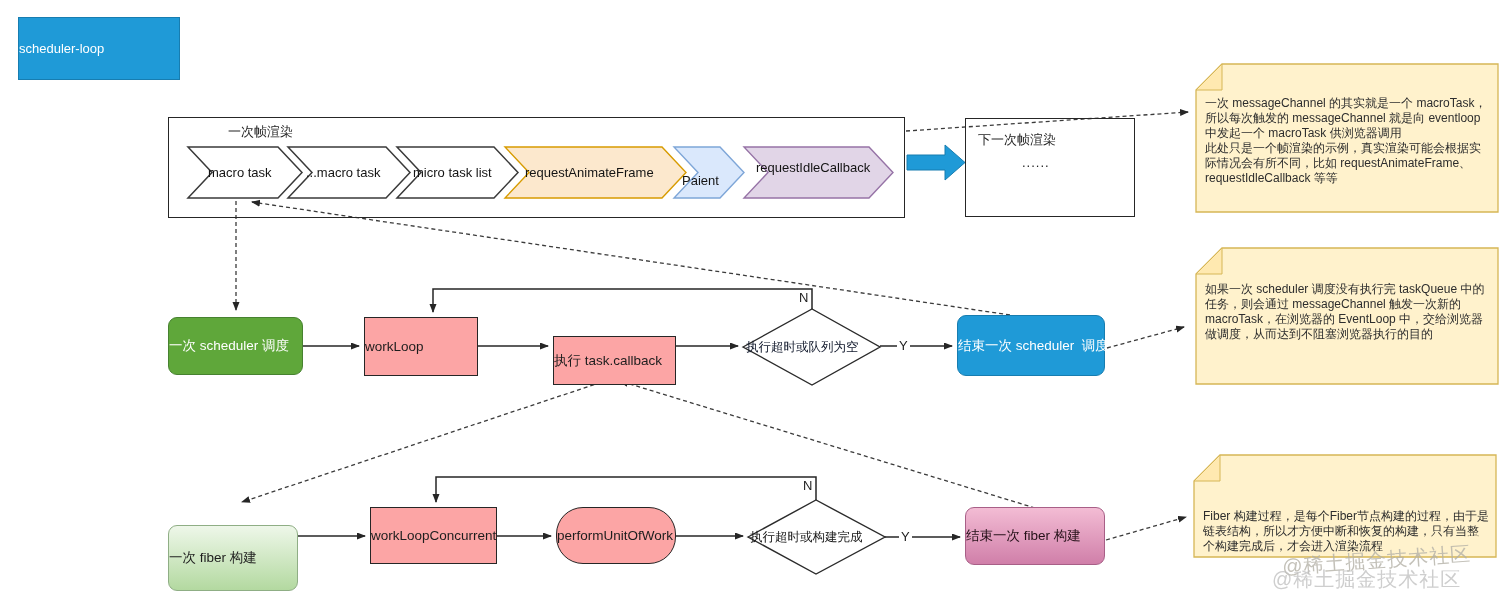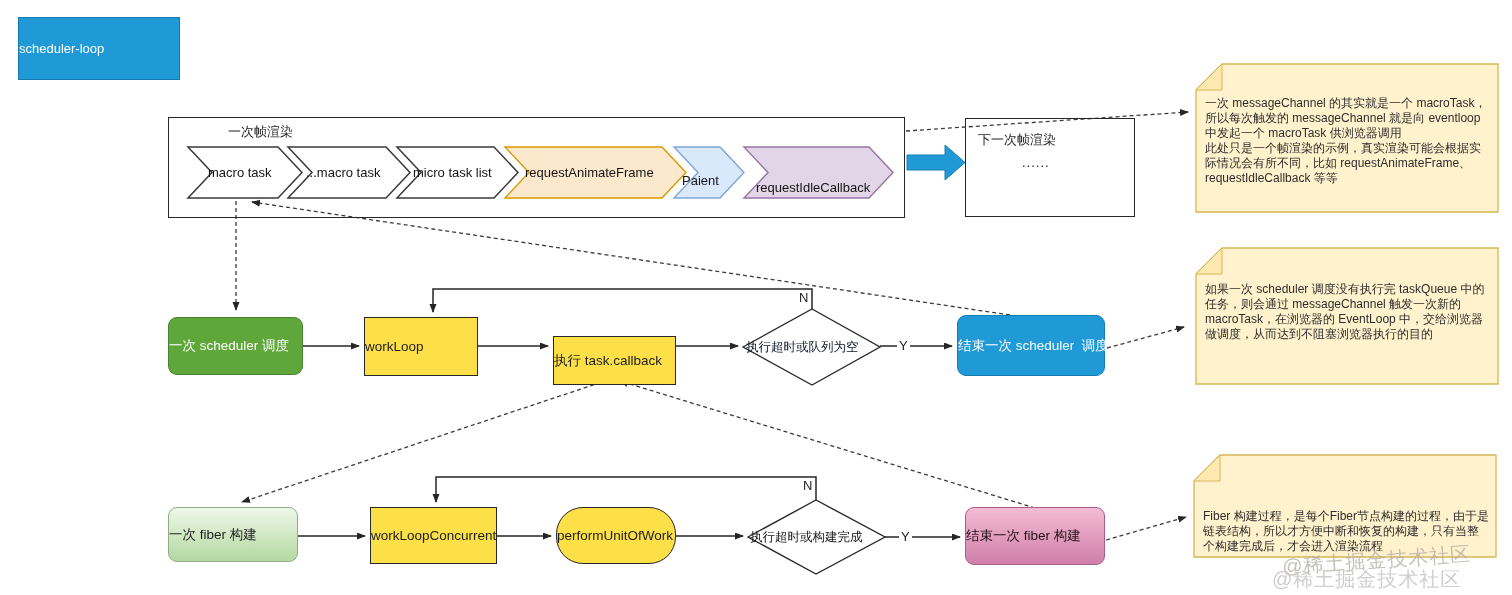--- a/index.html
+++ b/index.html
@@ -12,21 +12,21 @@
     --chev-blue:#dae8fc; --chev-blue-border:#7ea6d8;
     --chev-purple:#e1d5e7; --chev-purple-border:#9673a6;
     --ink:#262626;
   }
   html,body{margin:0;padding:0;background:#fff;}
   body{font-family:"Liberation Sans","DejaVu Sans",sans-serif;}
   #canvas{position:relative;width:1512px;height:595px;background:#fff;overflow:hidden;}
   .abs{position:absolute;}
   .ws-pre{white-space:pre;}
   .center{display:flex;align-items:center;justify-content:flex-start;text-align:center;}
-  .box{border:1.5px solid var(--ink);background:#fde047;box-sizing:border-box;}
+  .box{border:1.5px solid var(--ink);background:#fca5a5;box-sizing:border-box;}
   .rbox{border-radius:9px;box-sizing:border-box;}
   .flow-label{font-size:13.5px;color:#1d1d1d;}
   .white-text{color:#fff;}
   .chev-label{font-size:13px;color:#141414;}
   .note-text{font-size:12px;line-height:15px;color:#2d2d2d;white-space:pre-wrap;}
   .small-label{font-size:13px;color:#1d1d1d;}
   .yn{font-size:13px;color:#1d1d1d;background:#fff;padding:0 2px;}
   .watermark{font-size:20px;color:#b5b2a8;opacity:.8;letter-spacing:1px;}
   svg{position:absolute;left:0;top:0;pointer-events:none;}
 </style>
@@ -98,21 +98,21 @@
   </div>
 
   <div class="abs" style="left:168px;top:117px;width:737px;height:101px;border:1.5px solid var(--ink);box-sizing:border-box;background:transparent;"></div>
   <div class="abs small-label ws-pre" style="left:228px;top:123px;">一次帧渲染</div>
 
   <div class="abs center chev-label" style="left:208px;top:147px;width:80px;height:51px;">macro task</div>
   <div class="abs center chev-label" style="left:306px;top:147px;width:90px;height:51px;">...macro task</div>
   <div class="abs center chev-label" style="left:413px;top:147px;width:92px;height:51px;">micro task list</div>
   <div class="abs center chev-label" style="left:525px;top:147px;width:140px;height:51px;">requestAnimateFrame</div>
   <div class="abs center chev-label" style="left:682px;top:147px;width:48px;height:67px;">Paient</div>
-  <div class="abs center chev-label" style="left:756px;top:147px;width:122px;height:41px;margin-top:20px;">requestIdleCallback</div>
+  <div class="abs center chev-label" style="left:756px;top:147px;width:122px;height:41px;">requestIdleCallback</div>
 
   <div class="abs" style="left:965px;top:118px;width:170px;height:99px;border:1.5px solid var(--ink);box-sizing:border-box;background:transparent;"></div>
   <div class="abs small-label ws-pre" style="left:978px;top:131px;">下一次帧渲染</div>
   <div class="abs small-label" style="left:1022px;top:155px;letter-spacing:1px;">......</div>
 
   <div class="abs note-text" style="left:1205px;top:96px;width:286px;">一次 messageChannel 的其实就是一个 macroTask，所以每次触发的 messageChannel 就是向 eventloop 中发起一个 macroTask 供浏览器调用
 此处只是一个帧渲染的示例，真实渲染可能会根据实际情况会有所不同，比如 requestAnimateFrame、requestIdleCallback 等等</div>
   <div class="abs note-text" style="left:1205px;top:282px;width:286px;">如果一次 scheduler 调度没有执行完 taskQueue 中的任务，则会通过 messageChannel 触发一次新的 macroTask，在浏览器的 EventLoop 中，交给浏览器做调度，从而达到不阻塞浏览器执行的目的</div>
   <div class="abs note-text" style="left:1203px;top:509px;width:286px;">Fiber 构建过程，是每个Fiber节点构建的过程，由于是链表结构，所以才方便中断和恢复的构建，只有当整个构建完成后，才会进入渲染流程</div>
 
@@ -127,21 +127,21 @@
   </div>
   <div class="abs center" style="left:746px;top:338px;width:132px;height:18px;">
     <span style="font-size:12.5px;color:#0f172a;" class="ws-pre">执行超时或队列为空</span>
   </div>
   <div class="abs yn" style="left:897px;top:338px;">Y</div>
   <div class="abs small-label" style="left:799px;top:290px;">N</div>
   <div class="abs center rbox" style="left:957px;top:315px;width:148px;height:61px;background:var(--accent-blue);border:1px solid var(--accent-blue-border);">
     <span class="flow-label white-text ws-pre">结束一次 scheduler  调度</span>
   </div>
 
-  <div class="abs center rbox" style="left:168px;top:507px;width:130px;height:55px;background:linear-gradient(180deg,var(--lgreen-top),var(--lgreen-deep));border:1px solid var(--lgreen-border);">
+  <div class="abs center rbox" style="left:168px;top:525px;width:130px;height:66px;background:linear-gradient(180deg,var(--lgreen-top),var(--lgreen-deep));border:1px solid var(--lgreen-border);">
     <span class="flow-label ws-pre">一次 fiber 构建</span>
   </div>
   <div class="abs center box" style="left:370px;top:507px;width:127px;height:57px;">
     <span class="flow-label ws-pre">workLoopConcurrent</span>
   </div>
   <div class="abs center box" style="left:556px;top:507px;width:120px;height:57px;border-radius:27px;">
     <span class="flow-label ws-pre">performUnitOfWork</span>
   </div>
   <div class="abs center" style="left:750px;top:528px;width:134px;height:18px;">
     <span style="font-size:12.5px;color:#141414;" class="ws-pre">执行超时或构建完成</span>

